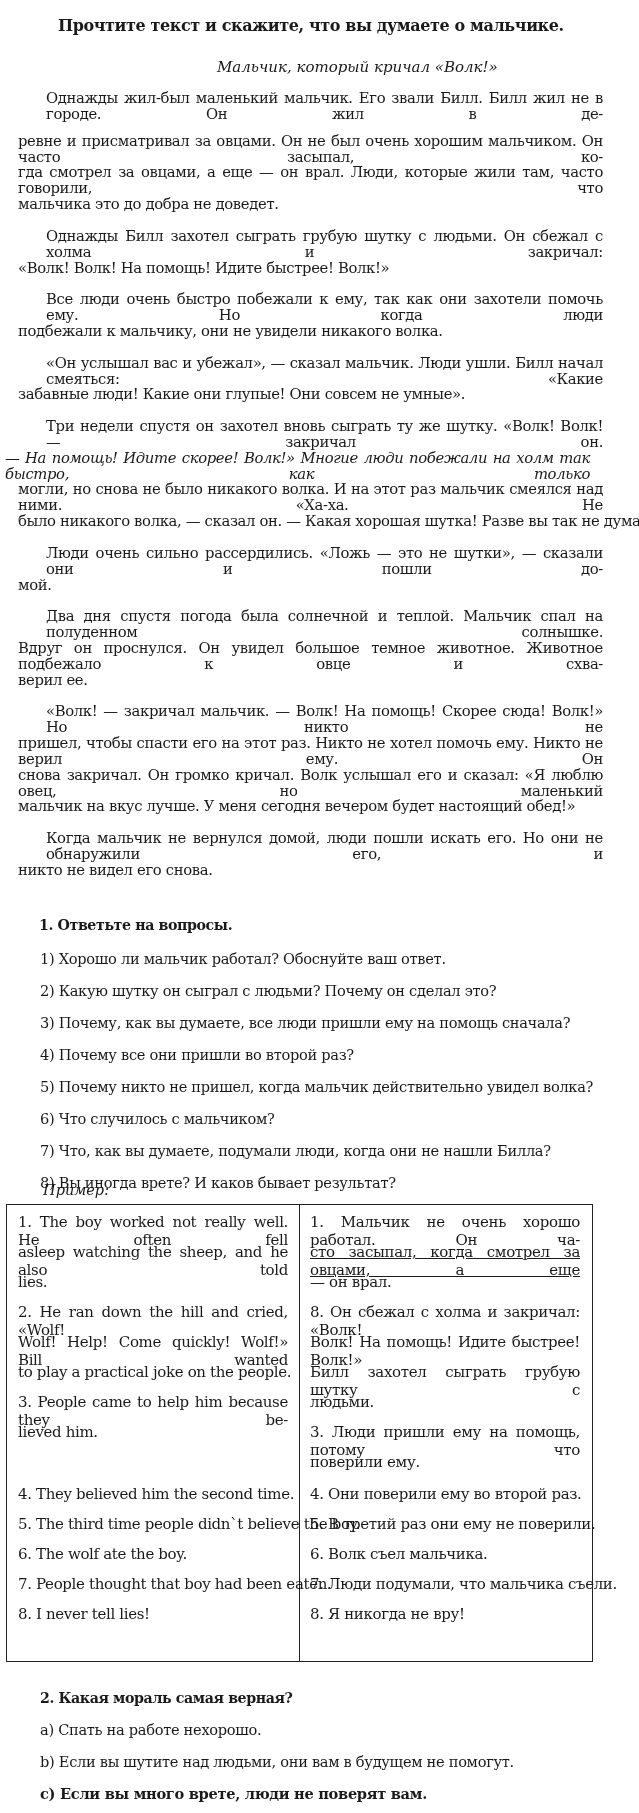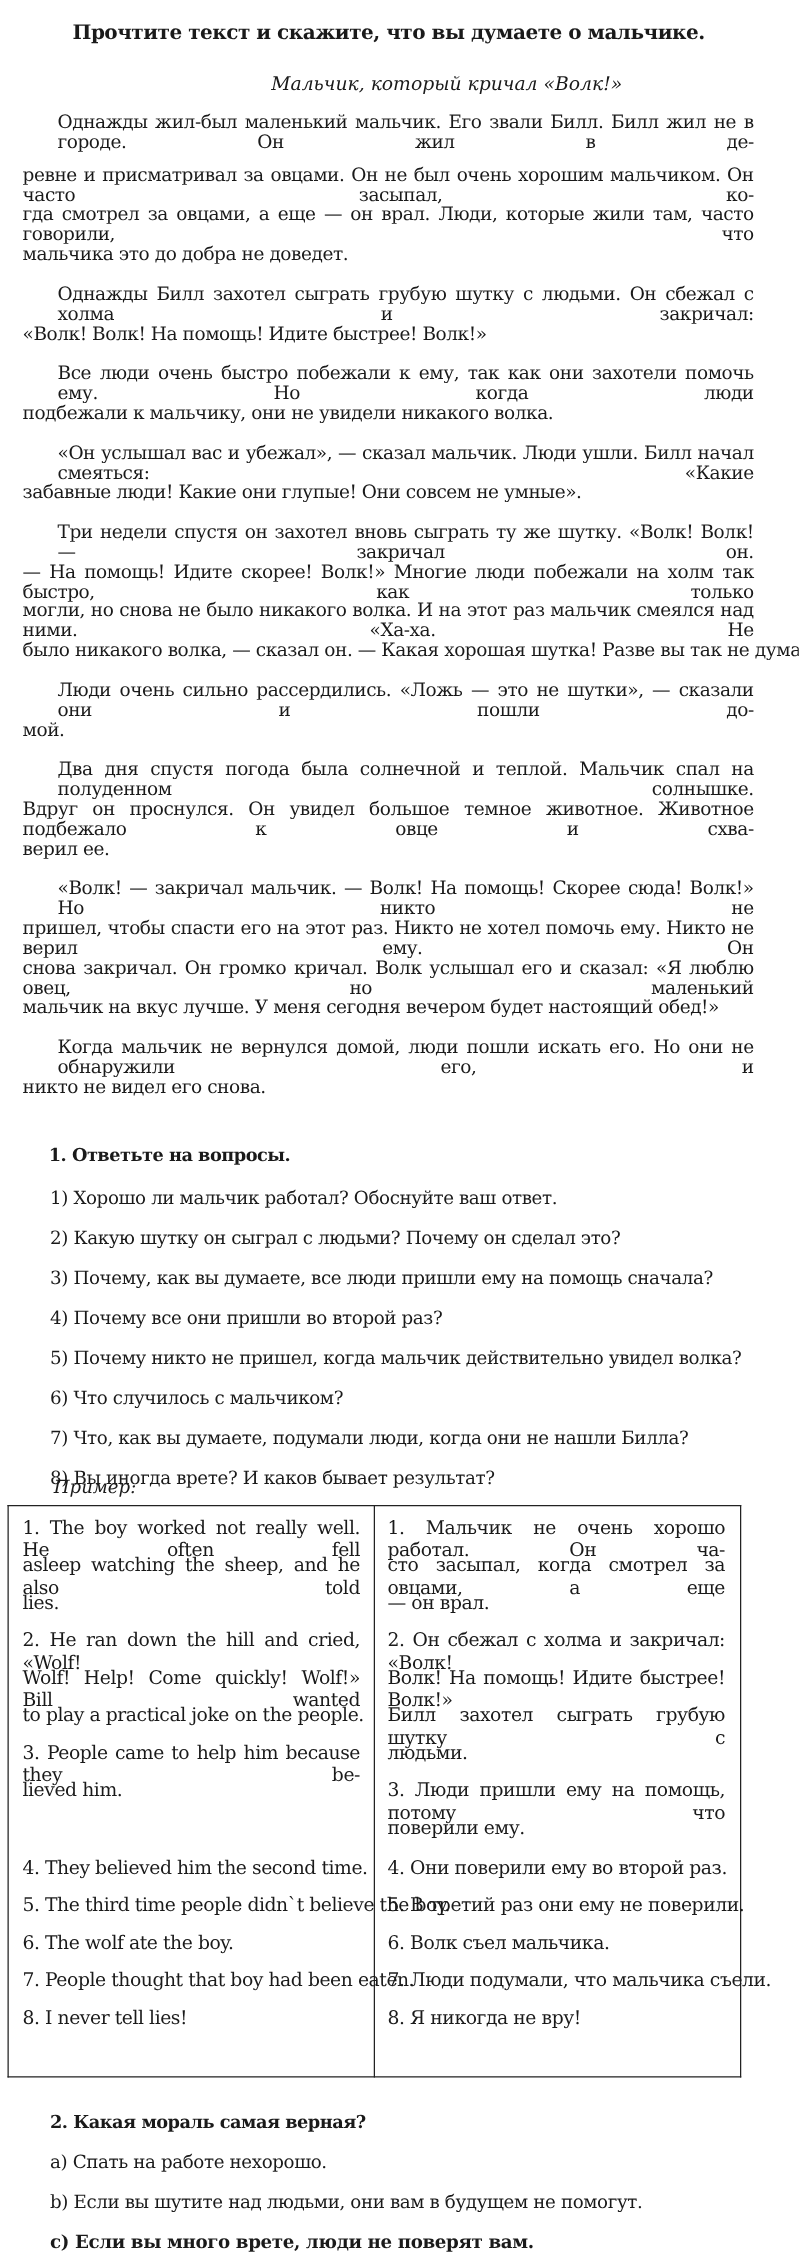--- a/index.html
+++ b/index.html
@@ -41,21 +41,21 @@
       <div class="abs t line just" style="left: 18px; top: 133px; width: 585px;">ревне и присматривал за овцами. Он не был очень хорошим мальчиком. Он часто засыпал, ко-</div>
       <div class="abs t line just" style="left: 18px; top: 164px; width: 585px;">гда смотрел за овцами, а еще — он врал. Люди, которые жили там, часто говорили, что</div>
       <div class="abs t line" style="left: 18px; top: 196px;">мальчика это до добра не доведет.</div>
       <div class="abs t line just" style="left: 46px; top: 228px; width: 557px;">Однажды Билл захотел сыграть грубую шутку с людьми. Он сбежал с холма и закричал:</div>
       <div class="abs t line" style="left: 18px; top: 260px;">«Волк! Волк! На помощь! Идите быстрее! Волк!»</div>
       <div class="abs t line just" style="left: 46px; top: 291px; width: 557px;">Все люди очень быстро побежали к ему, так как они захотели помочь ему. Но когда люди</div>
       <div class="abs t line" style="left: 18px; top: 323px;">подбежали к мальчику, они не увидели никакого волка.</div>
       <div class="abs t line just" style="left: 46px; top: 355px; width: 557px;">«Он услышал вас и убежал», — сказал мальчик. Люди ушли. Билл начал смеяться: «Какие</div>
       <div class="abs t line" style="left: 18px; top: 386px;">забавные люди! Какие они глупые! Они совсем не умные».</div>
       <div class="abs t line just" style="left: 46px; top: 418px; width: 557px;">Три недели спустя он захотел вновь сыграть ту же шутку. «Волк! Волк! — закричал он.</div>
-      <div class="abs t line just" style="left: 18px; top: 450px; width: 585px;">— На помощь! Идите скорее! Волк!» Многие люди побежали на холм так быстро, как только</div>
+      <div class="abs t line just" style="left: 5px; top: 450px; width: 585px; font-style: italic;">— На помощь! Идите скорее! Волк!» Многие люди побежали на холм так быстро, как только</div>
       <div class="abs t line just" style="left: 18px; top: 481px; width: 585px;">могли, но снова не было никакого волка. И на этот раз мальчик смеялся над ними. «Ха-ха. Не</div>
       <div class="abs t line" style="left: 18px; top: 513px;">было никакого волка, — сказал он. — Какая хорошая шутка! Разве вы так не думаете?»</div>
       <div class="abs t line just" style="left: 46px; top: 545px; width: 557px;">Люди очень сильно рассердились. «Ложь — это не шутки», — сказали они и пошли до-</div>
       <div class="abs t line" style="left: 18px; top: 577px;">мой.</div>
       <div class="abs t line just" style="left: 46px; top: 608px; width: 557px;">Два дня спустя погода была солнечной и теплой. Мальчик спал на полуденном солнышке.</div>
       <div class="abs t line just" style="left: 18px; top: 640px; width: 585px;">Вдруг он проснулся. Он увидел большое темное животное. Животное подбежало к овце и схва-</div>
       <div class="abs t line" style="left: 18px; top: 672px;">верил ее.</div>
       <div class="abs t line just" style="left: 46px; top: 703px; width: 557px;">«Волк! — закричал мальчик. — Волк! На помощь! Скорее сюда! Волк!» Но никто не</div>
       <div class="abs t line just" style="left: 18px; top: 735px; width: 585px;">пришел, чтобы спасти его на этот раз. Никто не хотел помочь ему. Никто не верил ему. Он</div>
       <div class="abs t line just" style="left: 18px; top: 767px; width: 585px;">снова закричал. Он громко кричал. Волк услышал его и сказал: «Я люблю овец, но маленький</div>
@@ -93,23 +93,23 @@
               <div class="cell-text cl" style="top: 280px;">4. They believed him the second time.</div>
               <div class="cell-text cl" style="top: 310px;">5. The third time people didn`t believe the boy.</div>
               <div class="cell-text cl" style="top: 340px;">6. The wolf ate the boy.</div>
               <div class="cell-text cl" style="top: 370px;">7. People thought that boy had been eaten.</div>
               <div class="cell-text cl" style="top: 400px;">8. I never tell lies!</div>
             </div>
           </td>
       <td>
             <div id="rus-cell">
               <div class="cell-text cr cj" style="top: 8px;">1. Мальчик не очень хорошо работал. Он ча-</div>
-              <div class="cell-text cr cj" style="top: 38px;">сто засыпал, когда смотрел за овцами, а еще</div>
+              <div class="cell-text cr cj" style="top: 38px; text-decoration: underline;">сто засыпал, когда смотрел за овцами, а еще</div>
               <div class="cell-text cr" style="top: 68px;">— он врал.</div>
-              <div class="cell-text cr cj" style="top: 98px;">2. Он сбежал с холма и закричал: «Волк!</div>
+              <div class="cell-text cr cj" style="top: 98px;">8. Он сбежал с холма и закричал: «Волк!</div>
               <div class="cell-text cr cj" style="top: 128px;">Волк! На помощь! Идите быстрее! Волк!»</div>
               <div class="cell-text cr cj" style="top: 158px;">Билл захотел сыграть грубую шутку с</div>
               <div class="cell-text cr" style="top: 188px;">людьми.</div>
               <div class="cell-text cr cj" style="top: 218px;">3. Люди пришли ему на помощь, потому что</div>
               <div class="cell-text cr" style="top: 248px;">поверили ему.</div>
               <div class="cell-text cr" style="top: 280px;">4. Они поверили ему во второй раз.</div>
               <div class="cell-text cr" style="top: 310px;">5. В третий раз они ему не поверили.</div>
               <div class="cell-text cr" style="top: 340px;">6. Волк съел мальчика.</div>
               <div class="cell-text cr" style="top: 370px;">7. Люди подумали, что мальчика съели.</div>
               <div class="cell-text cr" style="top: 400px;">8. Я никогда не вру!</div>

